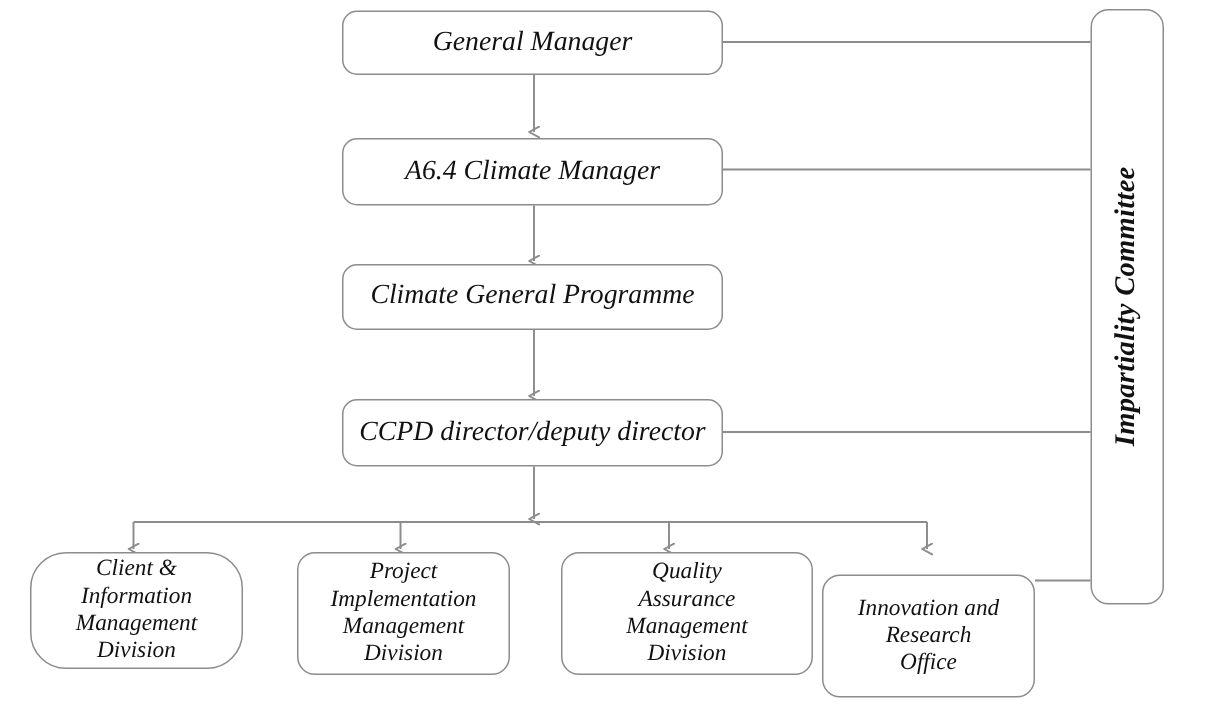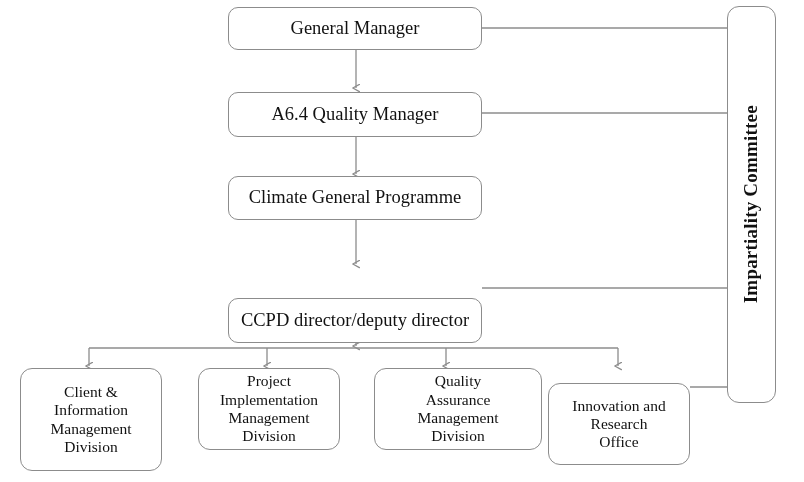--- a/index.html
+++ b/index.html
@@ -7,20 +7,21 @@
     padding: 0;
     background: #ffffff;
   }
   #chart-root {
     position: relative;
     width: 804px;
     height: 482px;
     background: #ffffff;
     font-family: "Liberation Serif", "DejaVu Serif", serif;
     overflow: hidden;
+    font-style: italic;
   }
   svg.connectors {
     position: absolute;
     left: 0;
     top: 0;
     width: 804px;
     height: 482px;
     pointer-events: none;
   }
   .node {
@@ -91,32 +92,32 @@
       <line x1="482" y1="288" x2="727" y2="288"></line>
       <line x1="690" y1="387" x2="727" y2="387"></line>
     </g>
   </svg>
 
   <div class="node node-main" style="left:228px; top:7px; width:254px; height:43px;">
     <span>General Manager</span>
   </div>
 
   <div class="node node-main" style="left:228px; top:92px; width:254px; height:45px;">
-    <span>A6.4 Quality Manager</span>
+    <span>A6.4 Climate Manager</span>
   </div>
 
   <div class="node node-main" style="left:228px; top:176px; width:254px; height:44px;">
     <span>Climate General Programme</span>
   </div>
 
-  <div class="node node-main" style="left:228px; top:266px; width:254px; height:45px;margin-top:32px;">
+  <div class="node node-main" style="left:228px; top:266px; width:254px; height:45px;">
     <span>CCPD director/deputy director</span>
   </div>
 
-  <div class="node node-leaf" style="left:20px; top:368px; width:142px; height:103px;">
+  <div class="node node-leaf" style="left:20px; top:368px; width:142px; height:78px;border-radius:24px;">
     <span class="leaf-lines">Client &amp;<br>Information<br>Management<br>Division</span>
   </div>
 
   <div class="node node-leaf" style="left:198px; top:368px; width:142px; height:82px;">
     <span class="leaf-lines">Project<br>Implementation<br>Management<br>Division</span>
   </div>
 
   <div class="node node-leaf" style="left:374px; top:368px; width:168px; height:82px;">
     <span class="leaf-lines">Quality<br>Assurance<br>Management<br>Division</span>
   </div>

